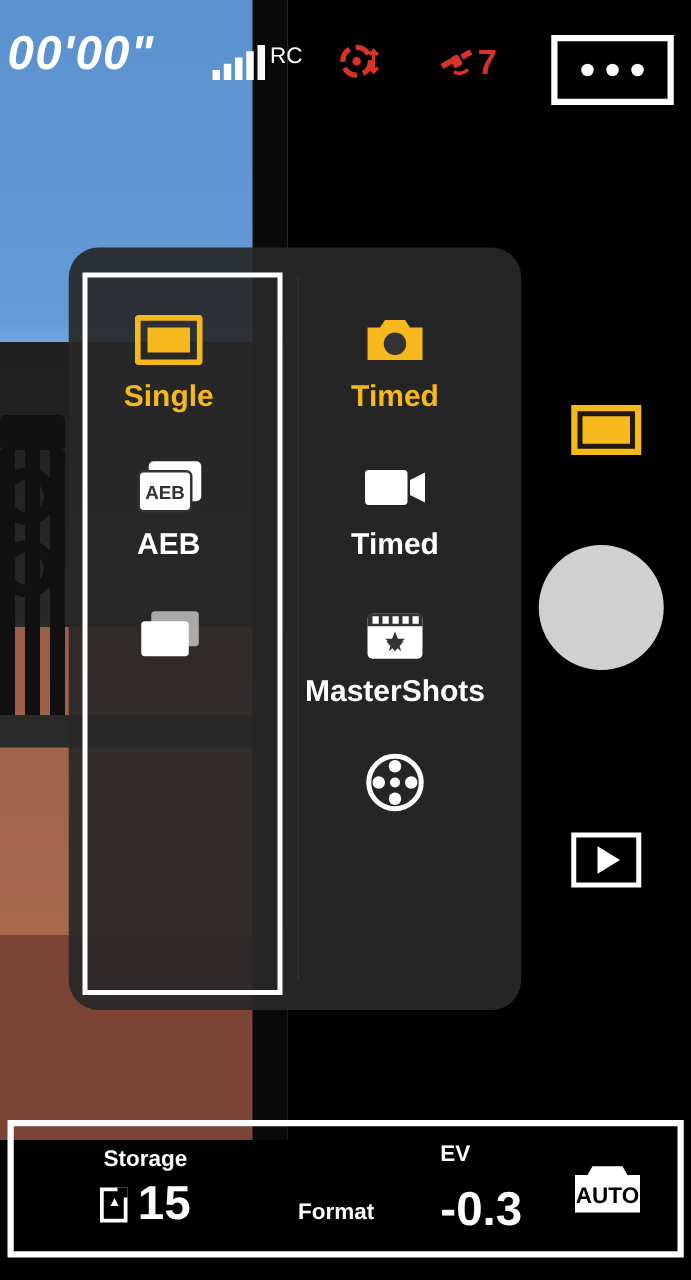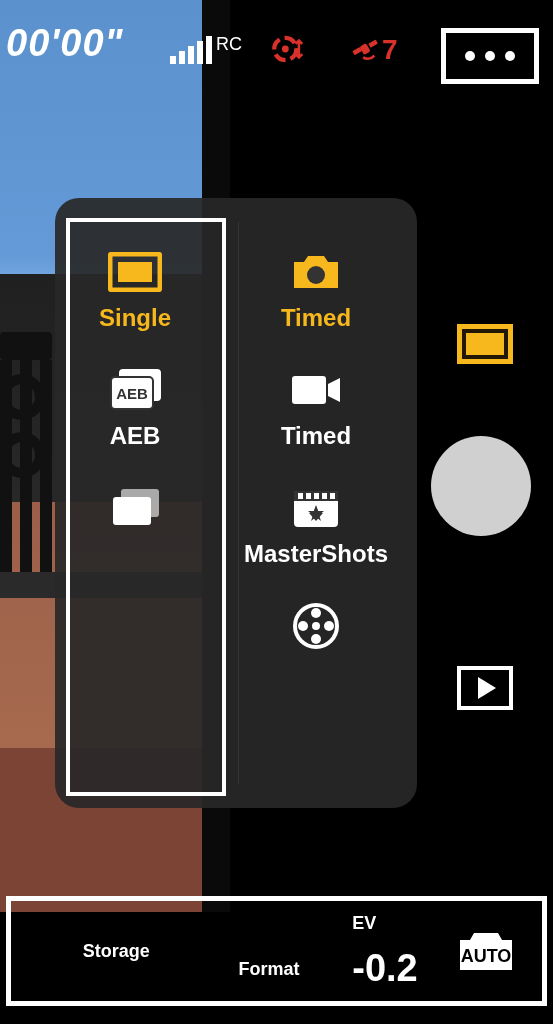--- a/index.html
+++ b/index.html
@@ -220,27 +220,31 @@
 
   <div class="mode-indicator"></div>
   <div class="shutter"></div>
   <div class="playback">
     <div class="tri"></div>
   </div>
 
   <div class="bottombox">
     <div class="bgroup g-storage">
       <div class="t">Storage</div>
+      <div class="v">
+        <span class="sd"></span>
+        <span>15</span>
+      </div>
     </div>
     <div class="bgroup g-format">
       <div class="t">Format</div>
     </div>
     <div class="bgroup g-ev">
       <div class="t">EV</div>
-      <div class="v">-0.2</div>
+      <div class="v">-0.3</div>
     </div>
     <div class="auto">
       <svg width="64" height="50">
           <path d="M6 14 h10 l4 -7 h24 l4 7 h10 v30 h-52 z" fill="#fff"></path>
           <text x="32" y="36" font-size="18" font-weight="900" text-anchor="middle" fill="#000">AUTO</text>
         </svg>
     </div>
   </div>
 
 </div>

